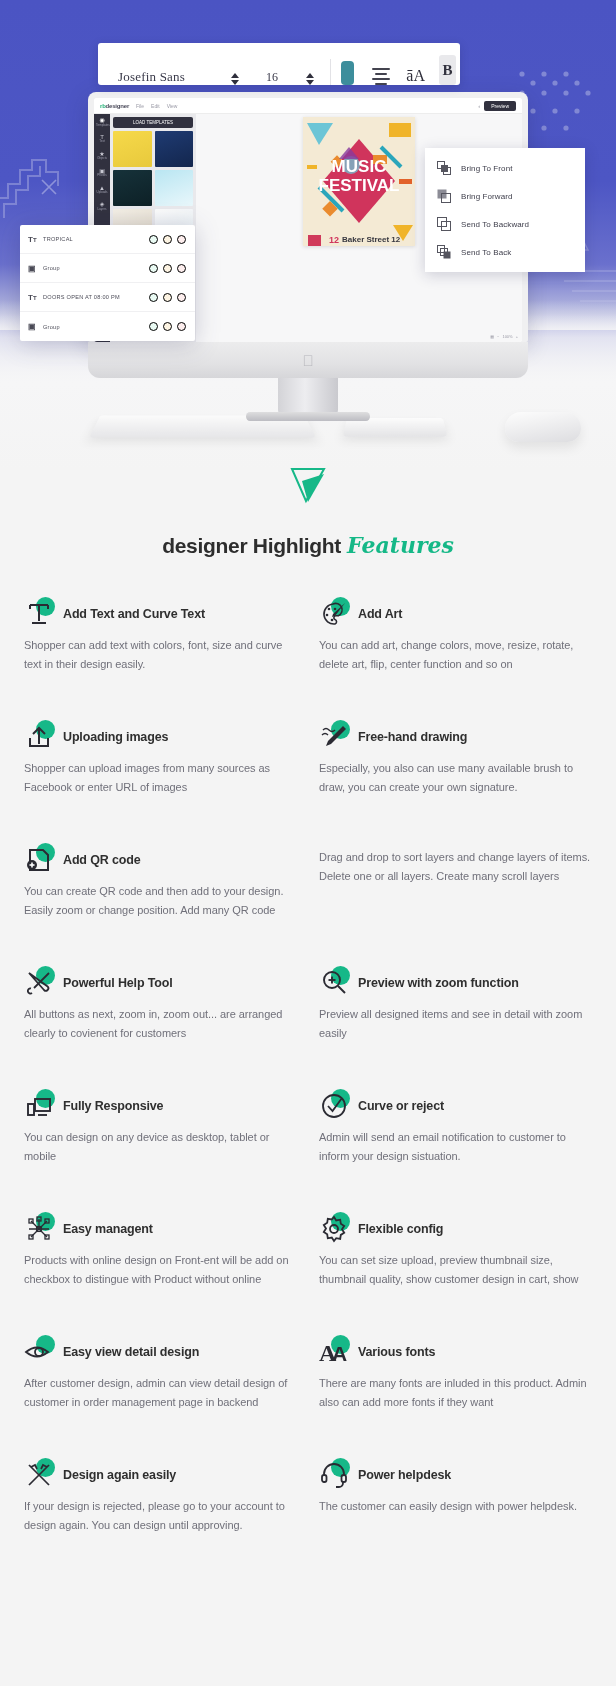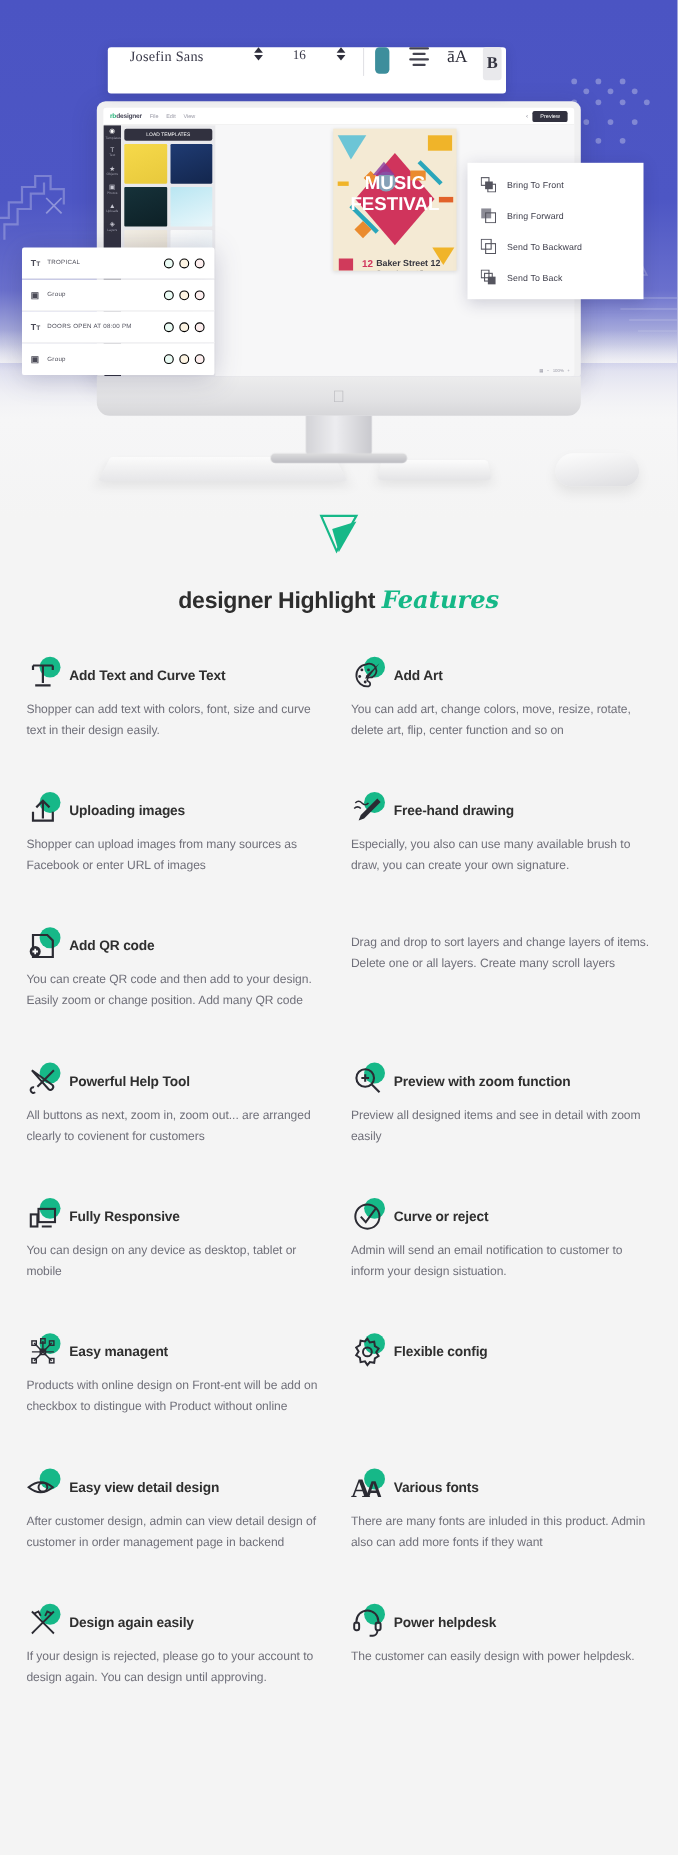--- a/index.html
+++ b/index.html
@@ -35,21 +35,21 @@
   .zigzag { position:absolute; left:-6px; top:158px; width:74px; height:62px; opacity:.45;}
   .xmark { position:absolute; left:40px; top:178px; width:18px; height:18px; opacity:.5;}
   .tri-right { position:absolute; right:24px; top:198px; width:56px; height:58px; opacity:.35;}
   .lines-right { position:absolute; right:0; top:265px; width:70px; height:40px; opacity:.35;}
 
   
   .toolbar {
     position:absolute; left:98px; top:43px; width:362px; height:42px;
     background:#fff; border-radius:3px;
     box-shadow:0 2px 10px rgba(30,30,70,.18);
-    display:flex; align-items:flex-start; padding:0 4px;
+    display:flex; align-items:flex-end; padding:0 4px;
     z-index: 30;
   }
   .tb-font {
     flex: 0 0 128px; padding-left:16px; font-size:13px; color:#3a3a4a;
     font-family:"Liberation Serif", serif; letter-spacing:.2px;
   }
   .tb-stepper { width:16px; display:flex; flex-direction:column; align-items:center; gap:2px; }
   .tb-stepper i { width:0;height:0;border-left:4px solid transparent;border-right:4px solid transparent; }
   .tb-stepper i.up { border-bottom:5px solid #2f2f3c; }
   .tb-stepper i.dn { border-top:5px solid #2f2f3c; }
@@ -604,20 +604,21 @@
         <span class="feat-ic"><span class="blob"></span>
           <svg width="30" height="30" viewBox="0 0 30 30">
               <g stroke="#2b2b33" stroke-width="1.8" fill="none">
                 <circle cx="15" cy="15" r="4"></circle>
                 <path d="M15 3 l2.2 3.4 4-.7 .6 4 3.4 2.2-2.2 3.4 2.2 3.4-3.4 2.2-.6 4-4-.7L15 27l-2.2-3.4-4 .7-.6-4L4.8 18l2.2-3.4L4.8 11l3.4-2.2.6-4 4 .7Z"></path>
               </g>
             </svg>
         </span>
         <span class="feat-title">Flexible config</span>
       </div>
+      <div class="feat-desc">You can set size upload, preview thumbnail size, thumbnail quality, show customer design in cart, show</div>
     </div>
 
     <div class="feat">
       <div class="feat-head">
         <span class="feat-ic"><span class="blob"></span>
           <svg width="30" height="30" viewBox="0 0 30 30">
               <g stroke="#2b2b33" stroke-width="1.8" fill="none">
                 <path d="M2 15 q11-9 22 0 q-11 9-22 0Z"></path>
                 <circle cx="15" cy="15" r="4"></circle>
               </g>

